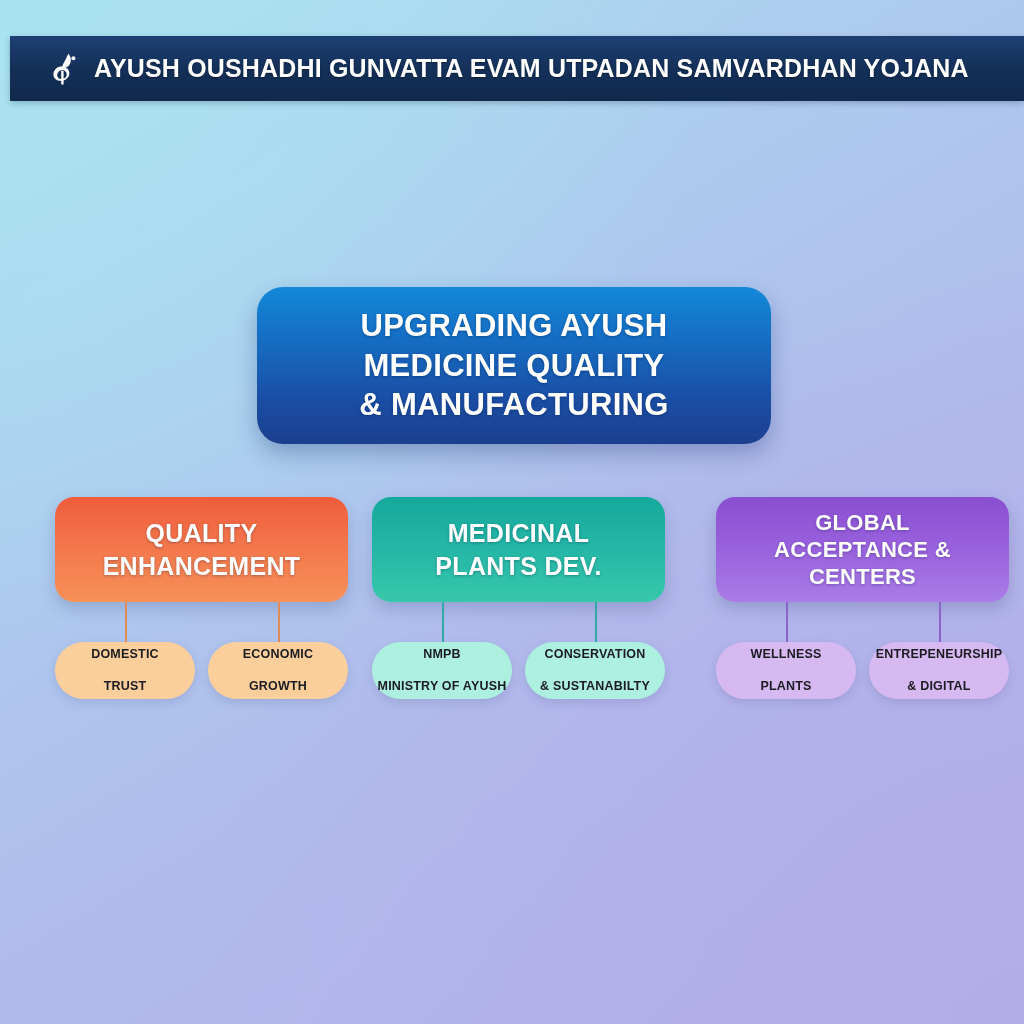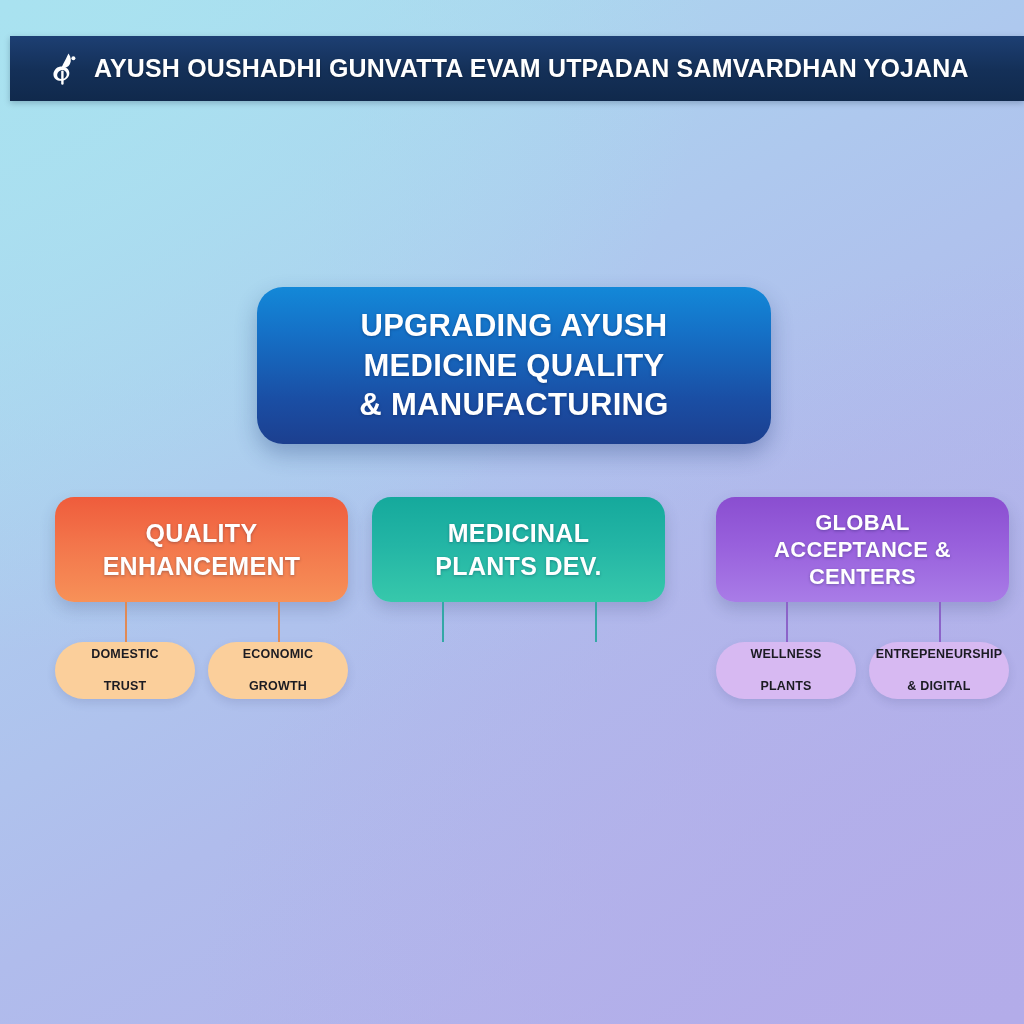--- a/index.html
+++ b/index.html
@@ -171,20 +171,30 @@
 
   <div class="branch" id="branch-1">
     <div class="branch-box" id="box-1">
       <div class="branch-line">MEDICINAL</div>
       <div class="branch-line">PLANTS DEV.</div>
     </div>
     <div class="connectors">
       <div class="connector c-left"></div>
       <div class="connector c-right"></div>
     </div>
+    <div class="leaf-row">
+      <div class="leaf-pill">
+        <div class="leaf-line">NMPB</div>
+        <div class="leaf-line">MINISTRY OF AYUSH</div>
+      </div>
+      <div class="leaf-pill">
+        <div class="leaf-line">CONSERVATION</div>
+        <div class="leaf-line">&amp; SUSTANABILTY</div>
+      </div>
+    </div>
   </div>
 
   <div class="branch" id="branch-2">
     <div class="branch-box three-line" id="box-2">
       <div class="branch-line">GLOBAL</div>
       <div class="branch-line">ACCEPTANCE &amp;</div>
       <div class="branch-line">CENTERS</div>
     </div>
     <div class="connectors">
       <div class="connector c-left"></div>

